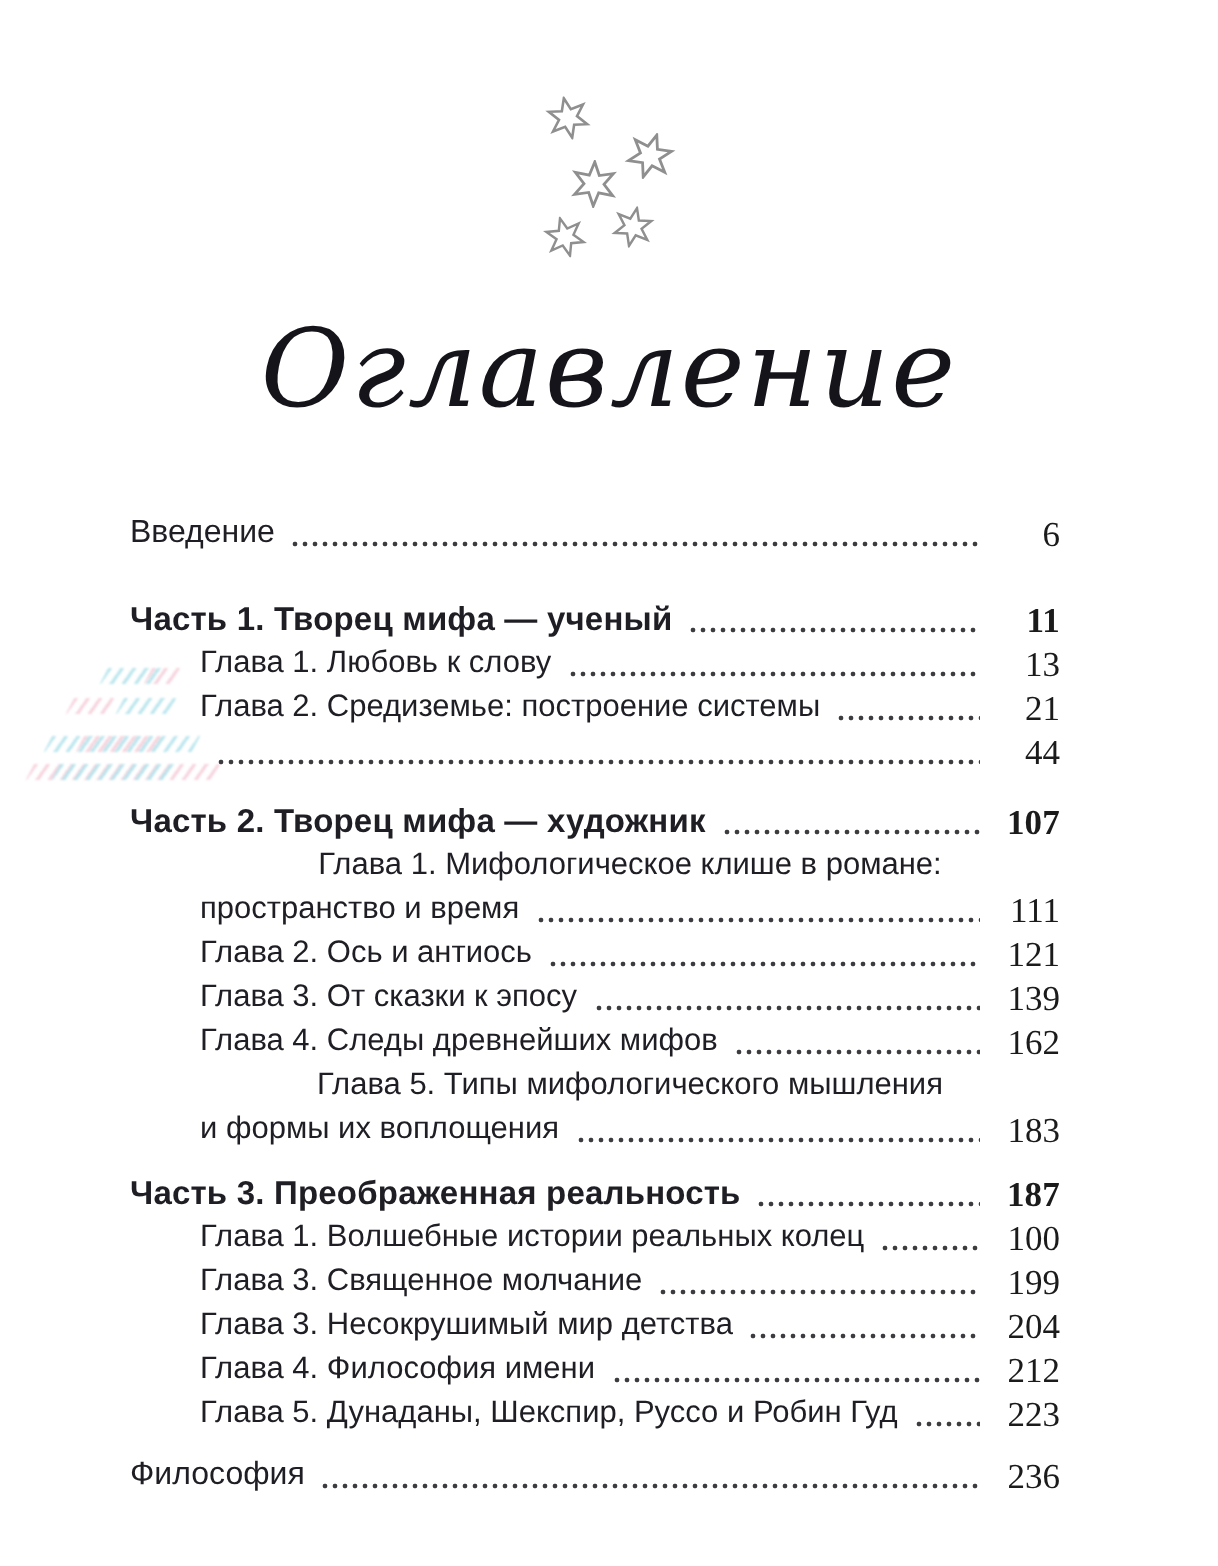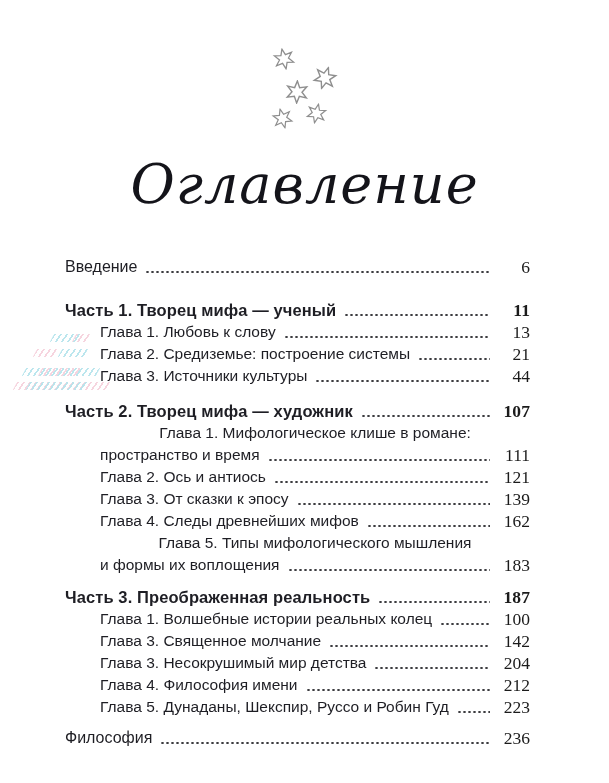--- a/index.html
+++ b/index.html
@@ -148,21 +148,20 @@
           <span class="entry-label">Глава 1. Любовь к слову</span>
           <span class="leader"></span>
           <span class="page-num">13</span>
         </div>
         <div class="toc-row chapter">
           <span class="entry-label">Глава 2. Средиземье: построение системы</span>
           <span class="leader"></span>
           <span class="page-num">21</span>
         </div>
         <div class="toc-row chapter">
-          <span class="entry-label">Глава 3. Источники культуры</span>
           <span class="leader"></span>
           <span class="page-num">44</span>
         </div>
       </div>
       <div class="section sec-2">
         <div class="toc-row part-title">
           <span class="entry-label">Часть 2. Творец мифа — художник</span>
           <span class="leader"></span>
           <span class="page-num">107</span>
         </div>
@@ -205,21 +204,21 @@
           <span class="page-num">187</span>
         </div>
         <div class="toc-row chapter">
           <span class="entry-label">Глава 1. Волшебные истории реальных колец</span>
           <span class="leader"></span>
           <span class="page-num">100</span>
         </div>
         <div class="toc-row chapter">
           <span class="entry-label">Глава 3. Священное молчание</span>
           <span class="leader"></span>
-          <span class="page-num">142</span>
+          <span class="page-num">199</span>
         </div>
         <div class="toc-row chapter">
           <span class="entry-label">Глава 3. Несокрушимый мир детства</span>
           <span class="leader"></span>
           <span class="page-num">204</span>
         </div>
         <div class="toc-row chapter">
           <span class="entry-label">Глава 4. Философия имени</span>
           <span class="leader"></span>
           <span class="page-num">212</span>

